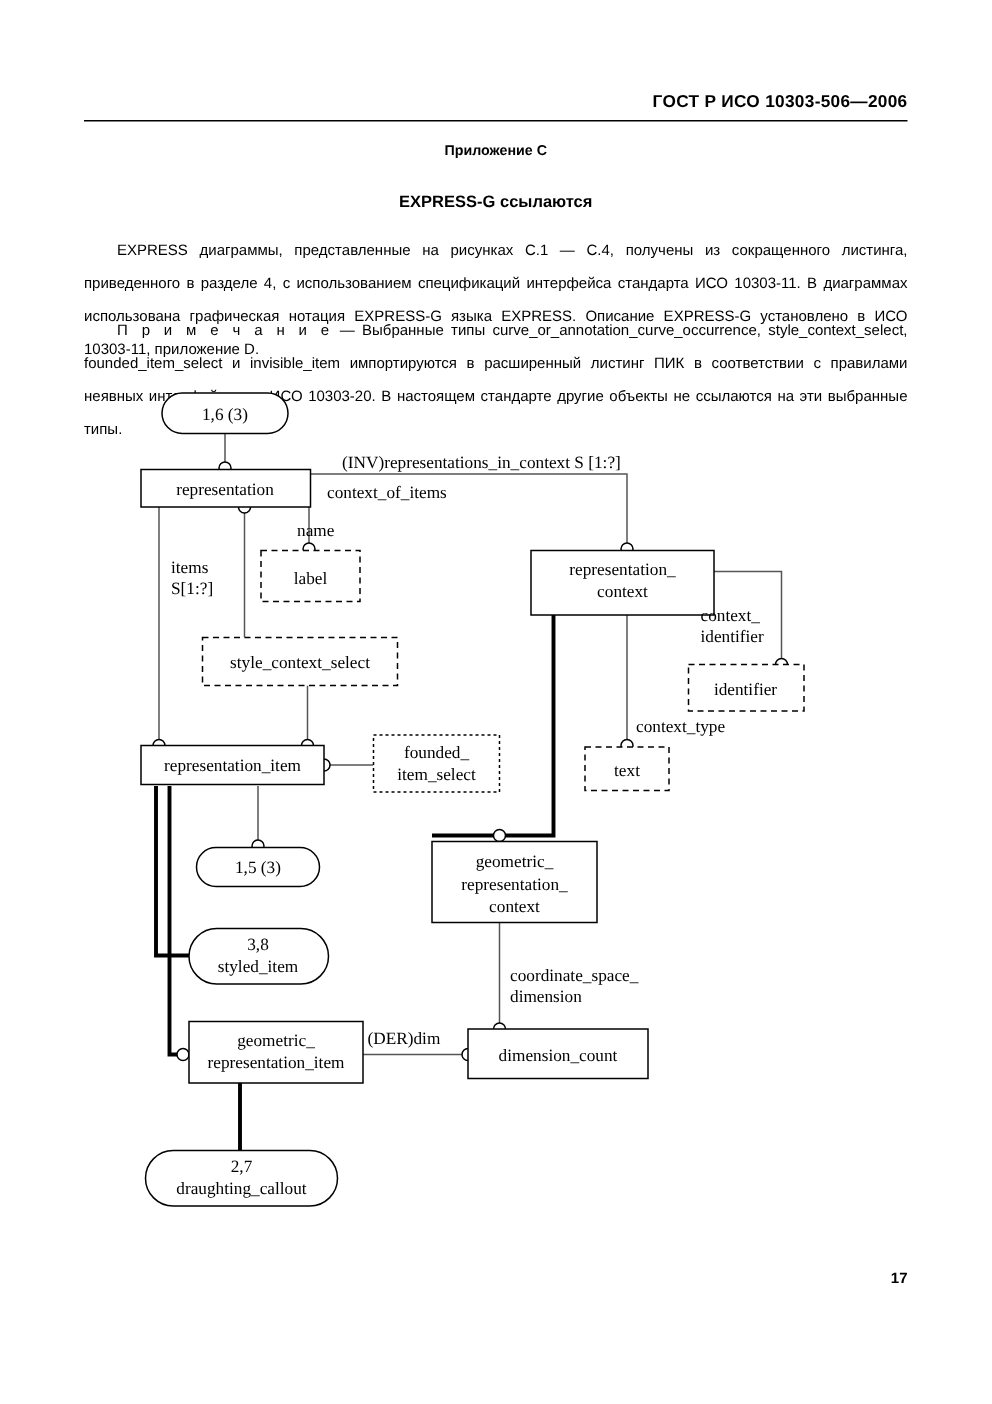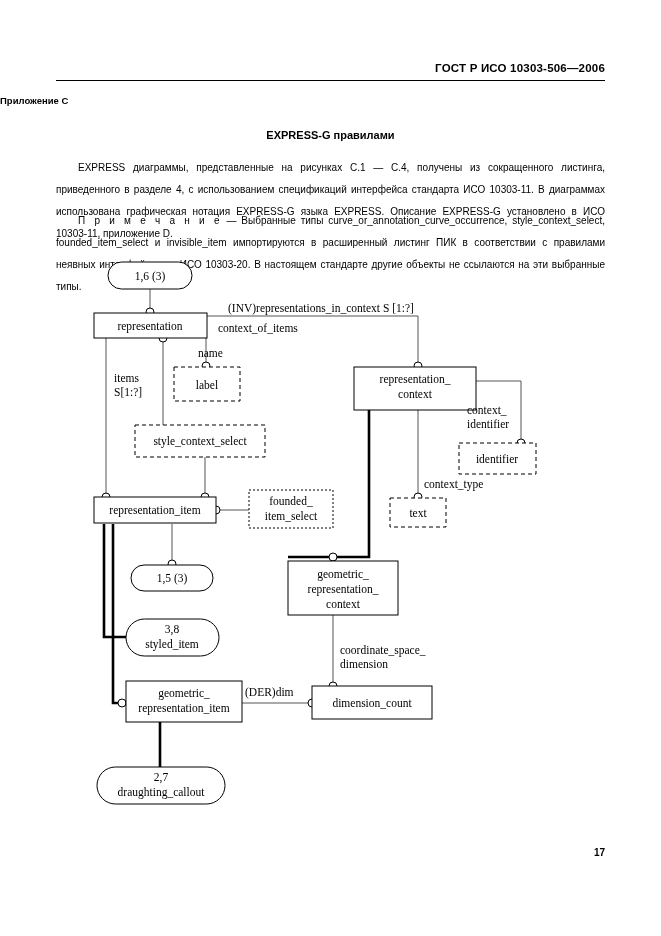--- a/index.html
+++ b/index.html
@@ -39,20 +39,21 @@
     top: 80px;
     height: 1px;
     background: #000;
   }
 
   
   .annex-title {
     position: absolute;
     left: 0; right: 0;
     top: 95px;
+    text-align: center;
     font-size: 9.5px;
     font-weight: bold;
   }
   .annex-sub {
     position: absolute;
     left: 0; right: 0;
     top: 109px;
     text-align: center;
     font-size: 9.5px;
     font-weight: bold;
@@ -108,21 +109,21 @@
 </style>
 </head>
 <body>
 
 <div class="page">
 
   <div class="std-header">ГОСТ Р ИСО 10303-506—2006</div>
   <div class="header-rule"></div>
 
   <div class="annex-title">Приложение С</div>
-  <div class="annex-heading">EXPRESS-G правилами</div>
+  <div class="annex-heading">EXPRESS-G ссылаются</div>
 
   <div class="para p1">EXPRESS диаграммы, представленные на рисунках С.1 — С.4, получены из сокращенного листинга, приведенного в разделе 4, с использованием спецификаций интерфейса стандарта ИСО 10303-11. В диаграммах использована графическая нотация EXPRESS-G языка EXPRESS. Описание EXPRESS-G установлено в ИСО 10303-11, приложение D.</div>
   <div class="para p2"><span class="sp">П р и м е ч а н и е</span><span> — Выбранные типы curve_or_annotation_curve_occurrence, style_context_select, founded_item_select и invisible_item импортируются в расширенный листинг ПИК в соответствии с правилами неявных интерфейсов по ИСО 10303-20. В настоящем стандарте другие объекты не ссылаются на эти выбранные типы.</span></div>
 
   <svg class="diagram" viewBox="0 0 661 936" width="661" height="936" xmlns="http://www.w3.org/2000/svg">
     <g fill="none" stroke="#000" stroke-width="1" shape-rendering="geometricPrecision">
 
       <line x1="150" y1="289" x2="150" y2="312" stroke="#555"></line>
 
       <polyline points="207,316 418,316 418,366" stroke="#555"></polyline>

